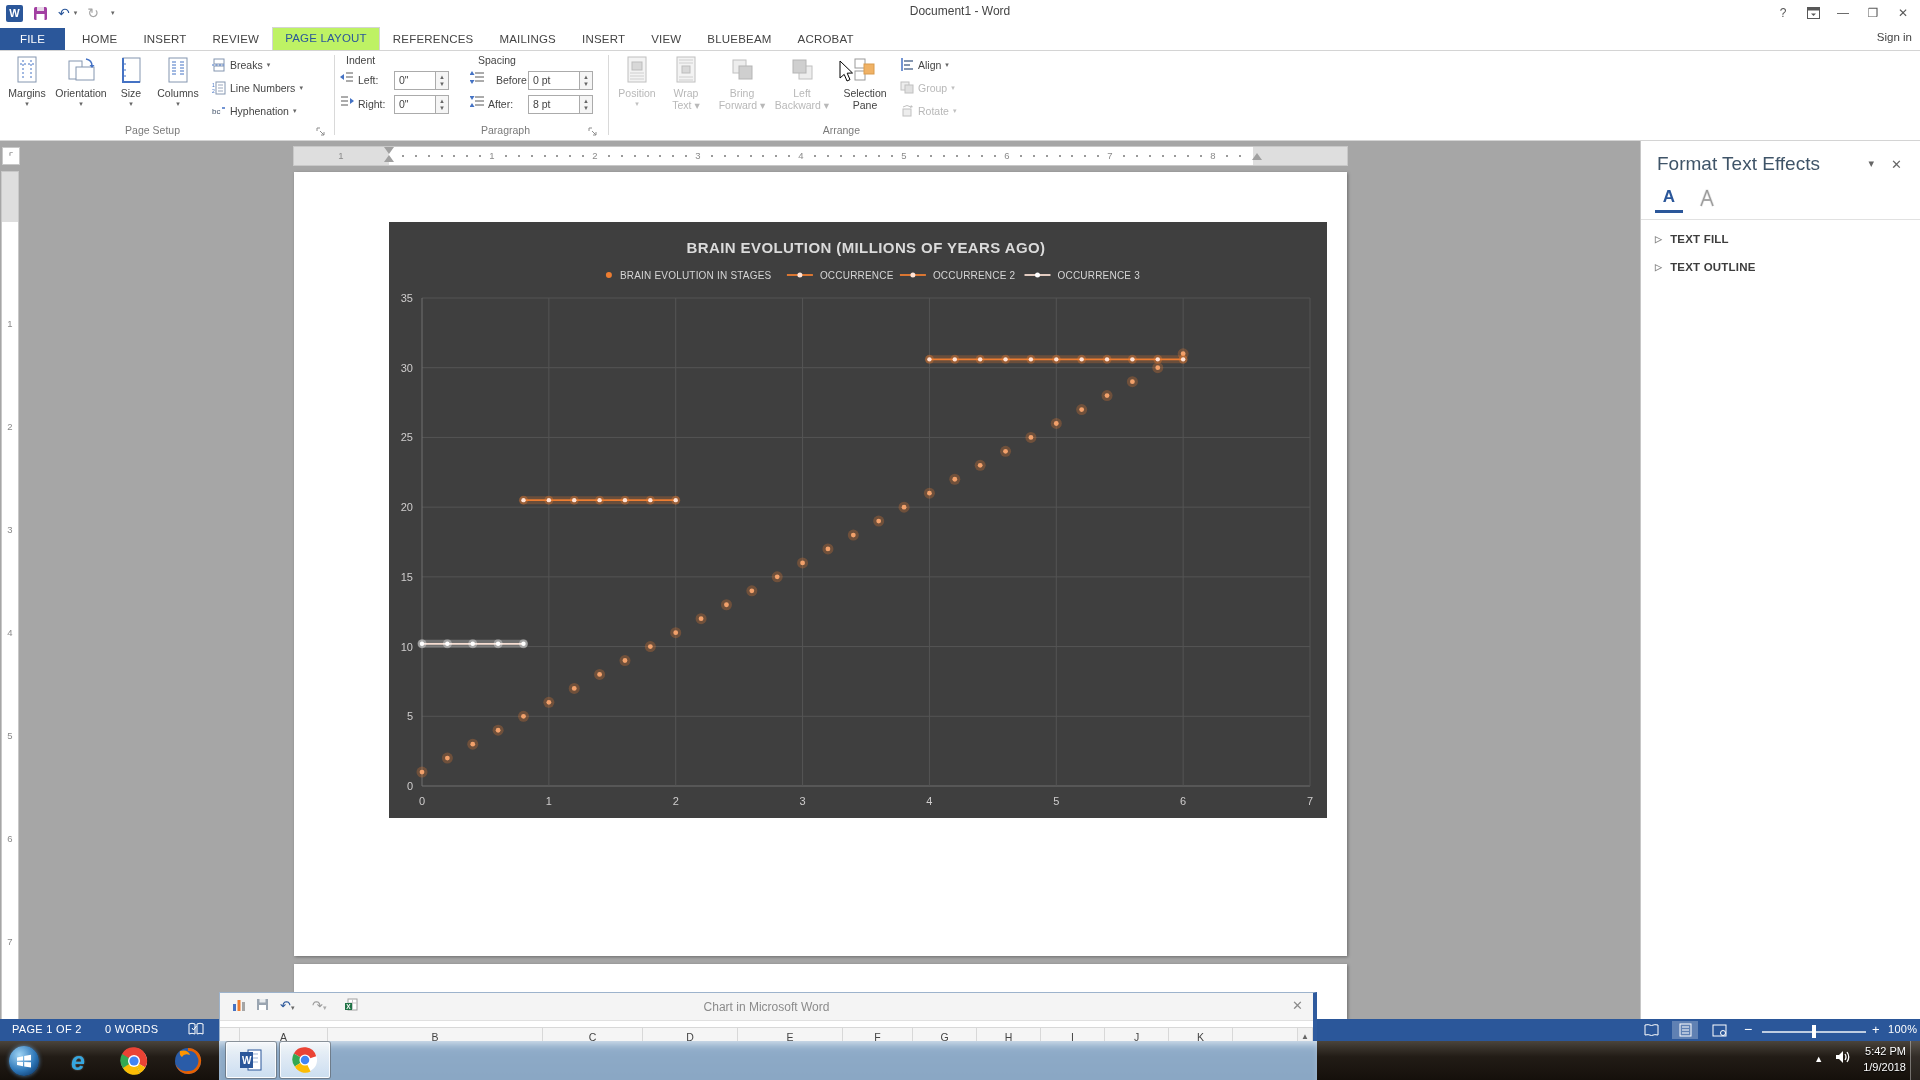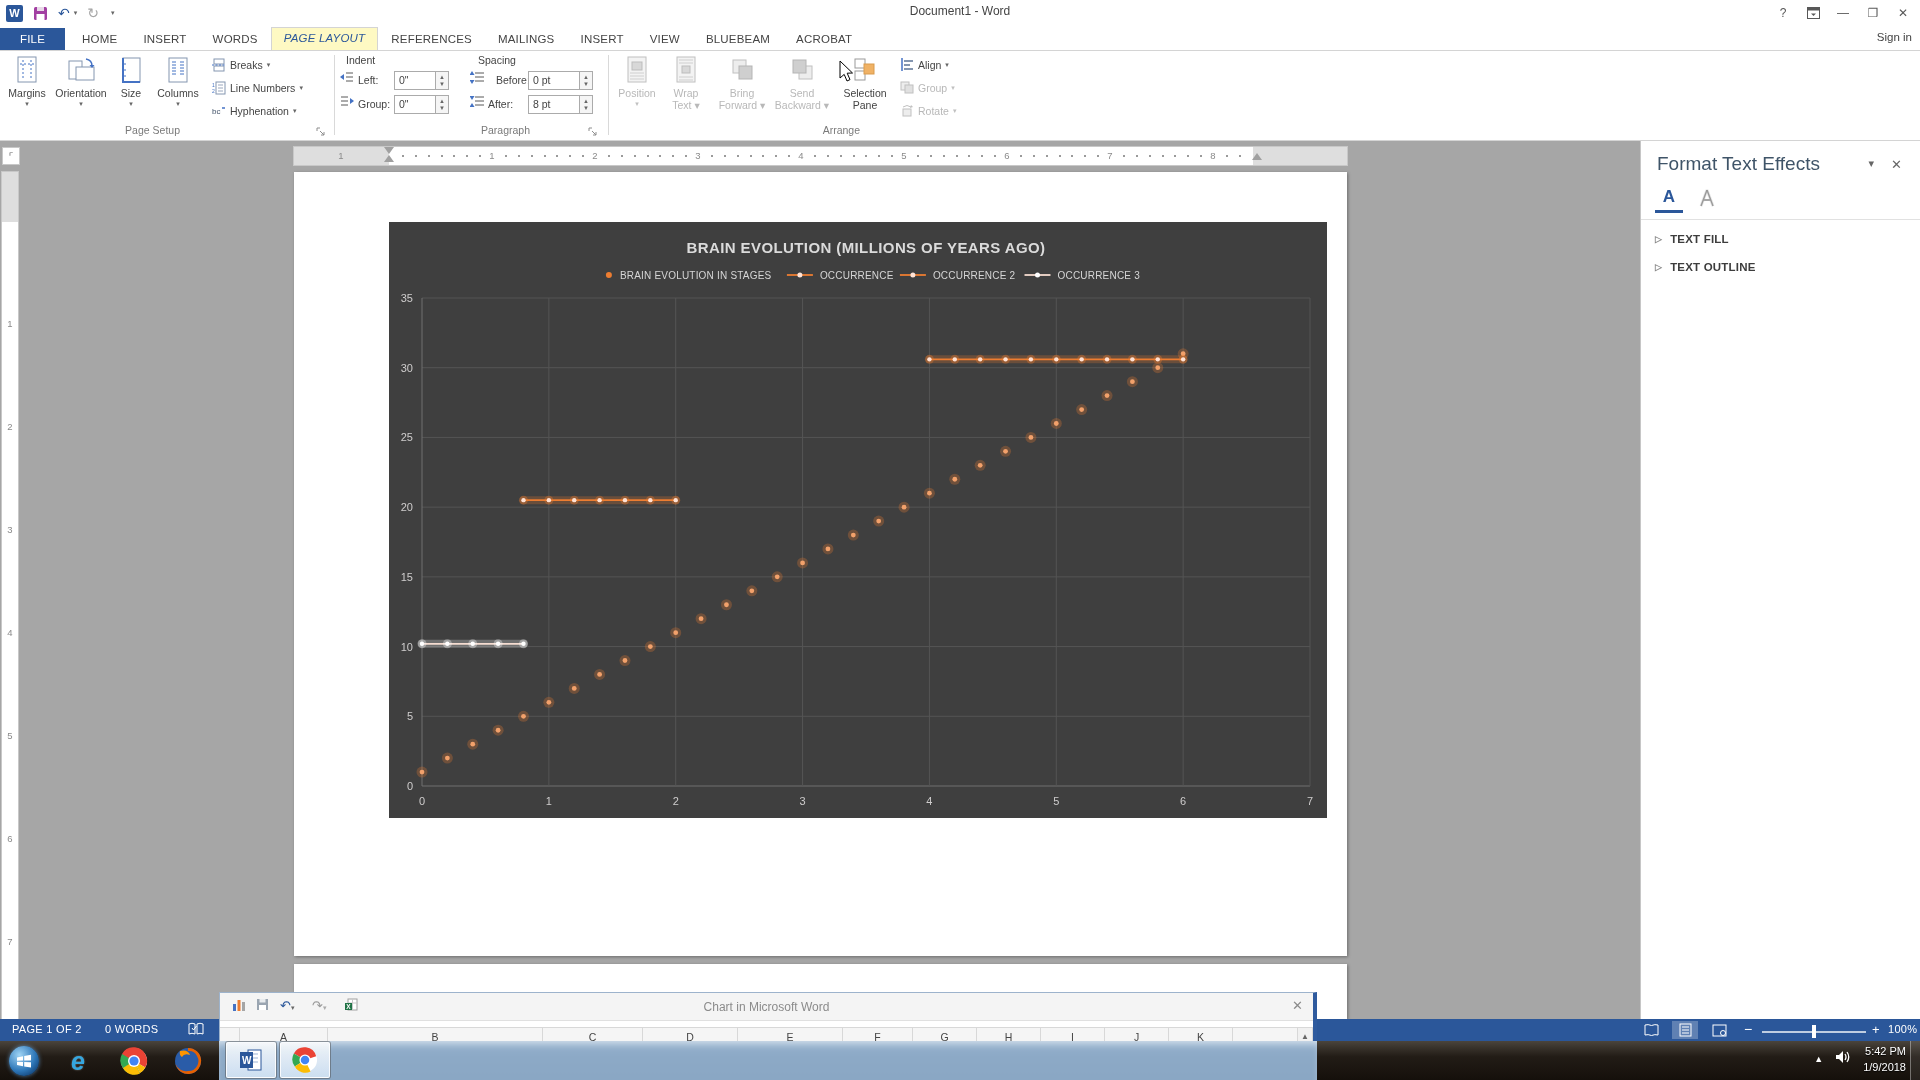--- a/index.html
+++ b/index.html
@@ -17,21 +17,21 @@
   .qdrop{font-size:7px;color:#666;margin-left:-6px;}
   #title-text{position:absolute;left:0;right:0;top:4px;text-align:center;font-size:12px;color:#444;}
   .winctrl{position:absolute;right:2px;top:0;display:flex;height:26px;}
   .wbtn{width:30px;height:26px;display:flex;align-items:center;justify-content:center;color:#585858;font-size:12px;}
 
   
   #tabsrow{position:absolute;left:0;top:26px;width:1920px;height:24px;background:#FFFFFF;}
   #ribbon-tabs{display:flex;height:24px;align-items:flex-end;}
   .tab{padding:4px 13px 5px 13px;font-size:11.5px;color:#444;letter-spacing:.2px;}
   .tab.file{background:#2B579A;color:#fff;padding:5px 20px;margin-right:4px;}
-  .tab.selected{background:#fef9c3;color:#2B579A;border:1px solid #D4D4D4;border-bottom:none;position:relative;z-index:3;padding:4px 12px 6px 12px;font-style:italic;}
+  .tab.selected{background:#bef264;color:#2B579A;border:1px solid #D4D4D4;border-bottom:none;position:relative;z-index:3;padding:4px 12px 6px 12px;}
   #signin{position:absolute;right:8px;top:5px;font-size:11.5px;color:#444;}
 
   
   #ribbon{position:absolute;left:0;top:50px;width:1920px;height:91px;background:#fff;border-top:1px solid #D4D4D4;border-bottom:1px solid #D4D4D4;}
   .rsep{position:absolute;top:4px;width:1px;height:80px;background:#D9D9D9;}
   .glabel{position:absolute;top:73px;font-size:10.5px;color:#7A7A7A;text-align:right;}
   .launcher{position:absolute;top:72px;width:14px;height:14px;color:#8D8D8D;}
   .bigbtn{position:absolute;top:2px;display:flex;flex-direction:column;align-items:center;font-size:10.5px;color:#444;}
   .bigbtn .ic{height:34px;display:flex;align-items:center;justify-content:center;}
   .bigbtn .lbl{line-height:12px;text-align:center;}
@@ -151,21 +151,21 @@
       <span class="wbtn">❐</span>
       <span class="wbtn">✕</span>
     </div>
   </div>
 
   <div id="tabsrow">
     <div id="ribbon-tabs">
         <div class="tab file">FILE</div>
         <div class="tab">HOME</div>
         <div class="tab">INSERT</div>
-        <div class="tab">WORDS</div>
+        <div class="tab">REVIEW</div>
         <div class="tab selected">PAGE LAYOUT</div>
         <div class="tab">REFERENCES</div>
         <div class="tab">MAILINGS</div>
         <div class="tab">INSERT</div>
         <div class="tab">VIEW</div>
         <div class="tab">BLUEBEAM</div>
         <div class="tab">ACROBAT</div>
       </div>
     <div id="signin">Sign in</div>
   </div>
@@ -288,21 +288,21 @@
       </div>
 
     <svg class="abs" style="left:340px;top:44px;" width="14" height="13" viewBox="0 0 14 13">
         <g stroke="#595959">
           <line x1="1" y1="2" x2="8" y2="2"></line>
           <line x1="1" y1="6" x2="8" y2="6"></line>
           <line x1="1" y1="10" x2="8" y2="10"></line>
         </g>
         <path d="M14 6 l-4-3 v6 z" fill="#4472C4"></path>
       </svg>
-    <div class="fldlbl" style="left:358px;top:47px;">Group:</div>
+    <div class="fldlbl" style="left:358px;top:47px;">Right:</div>
     <div class="fld" style="left:394px;top:44px;width:42px;">0"</div>
     <div class="spin" style="left:436px;top:44px;">
         <span>▲</span>
         <span>▼</span>
       </div>
 
     <svg class="abs" style="left:470px;top:20px;" width="14" height="13" viewBox="0 0 14 13">
         <g stroke="#595959">
           <line x1="5" y1="2" x2="14" y2="2"></line>
           <line x1="5" y1="6" x2="14" y2="6"></line>
@@ -383,21 +383,21 @@
       <span class="lbl">Bring</span>
       <span class="lbl">Forward ▾</span>
     </div>
     <div class="bigbtn disabled" style="left:772px;width:60px;">
       <span class="ic">
         <svg width="24" height="26" viewBox="0 0 24 26">
             <rect x="9" y="9" width="13" height="13" fill="#EDEDED" stroke="#C0C0C0"></rect>
             <rect x="3" y="3" width="13" height="13" fill="#CFCFCF" stroke="#B5B5B5"></rect>
           </svg>
       </span>
-      <span class="lbl">Send</span>
+      <span class="lbl">Left</span>
       <span class="lbl">Backward ▾</span>
     </div>
     <div class="bigbtn" style="left:836px;width:58px;">
       <span class="ic">
         <svg width="26" height="26" viewBox="0 0 26 26">
             <rect x="3" y="2" width="10" height="9" fill="#fff" stroke="#9A9A9A"></rect>
             <rect x="3" y="14" width="10" height="9" fill="#fff" stroke="#9A9A9A"></rect>
             <rect x="12" y="7" width="10" height="10" fill="#F0B265" stroke="#D99B4E"></rect>
           </svg>
       </span>

